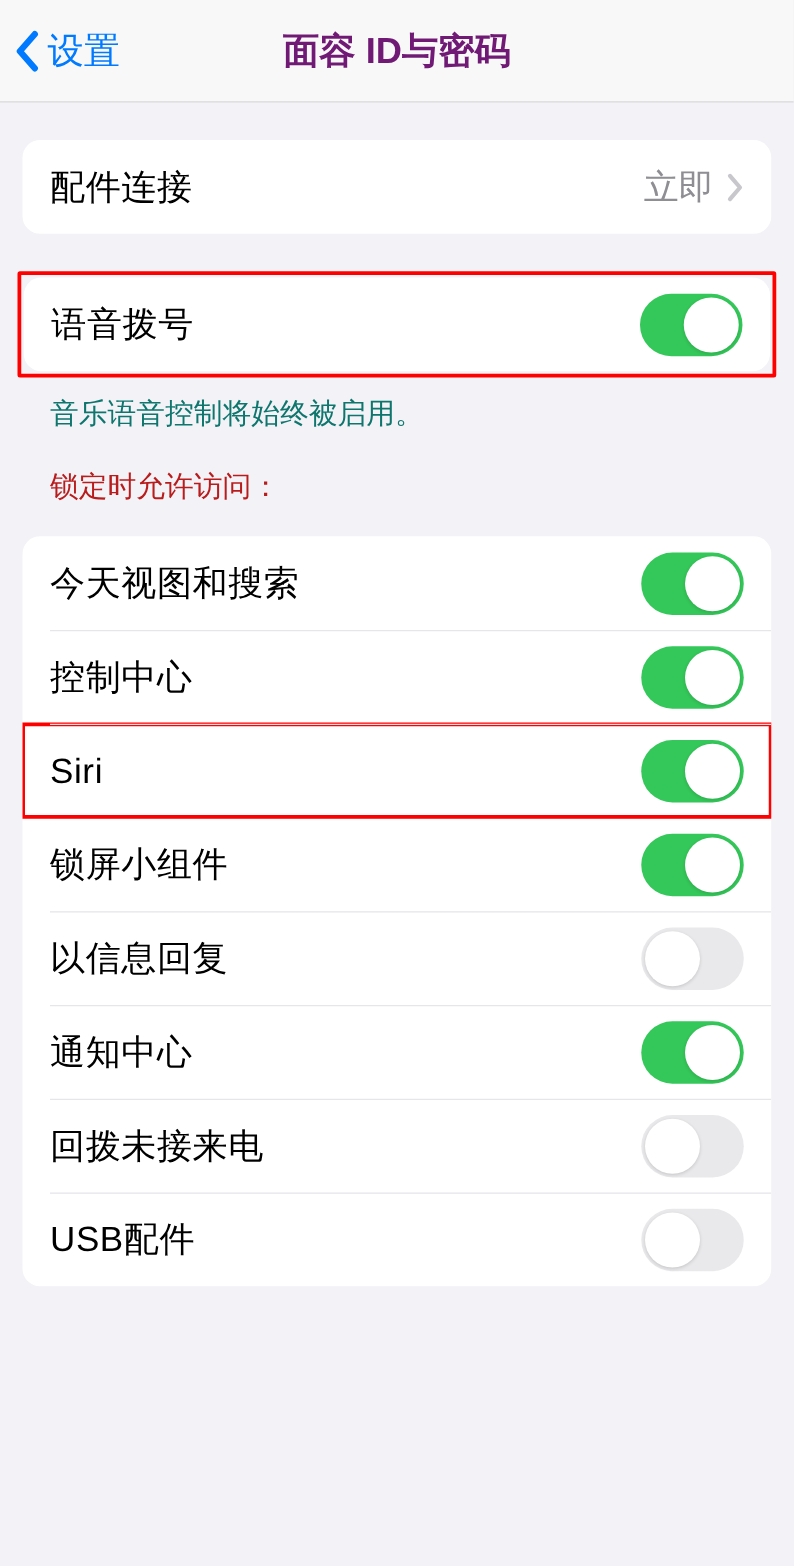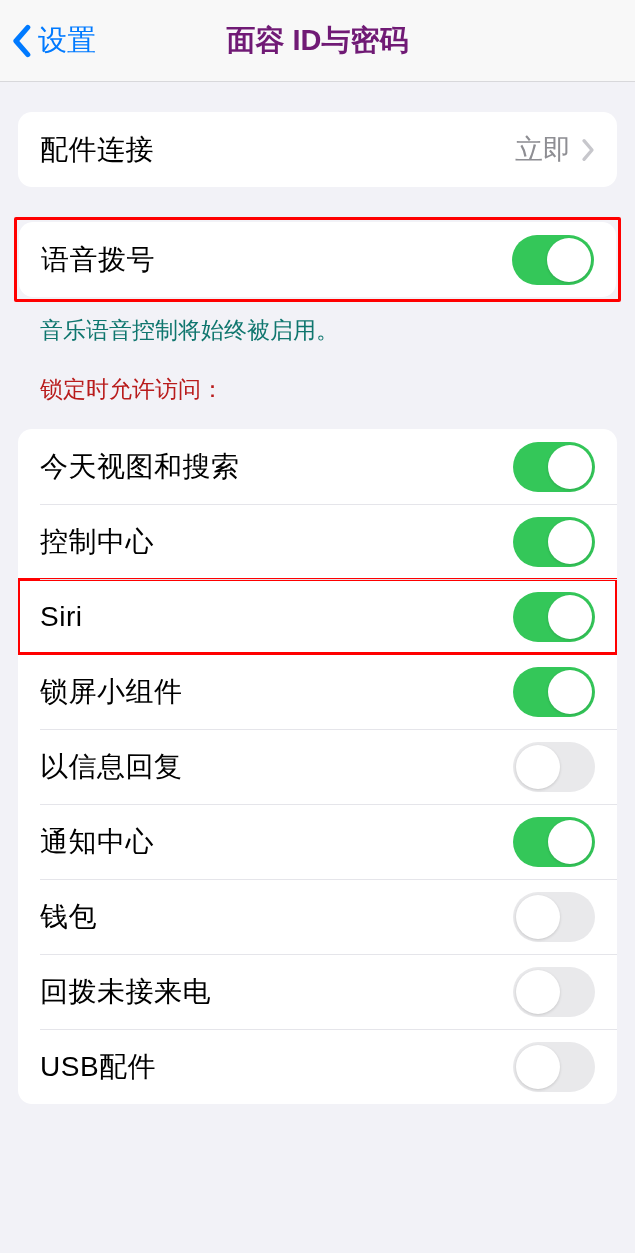--- a/index.html
+++ b/index.html
@@ -209,24 +209,20 @@
       </div>
       <div class="row">
         <span class="row-label">以信息回复</span>
         <div class="toggle toggle-off"></div>
       </div>
       <div class="row">
         <span class="row-label">通知中心</span>
         <div class="toggle toggle-on"></div>
       </div>
       <div class="row">
-        <span class="row-label">钱包</span>
-        <div class="toggle toggle-off"></div>
-      </div>
-      <div class="row">
         <span class="row-label">回拨未接来电</span>
         <div class="toggle toggle-off"></div>
       </div>
       <div class="row">
         <span class="row-label">USB配件</span>
         <div class="toggle toggle-off"></div>
       </div>
     </div>
 
 

